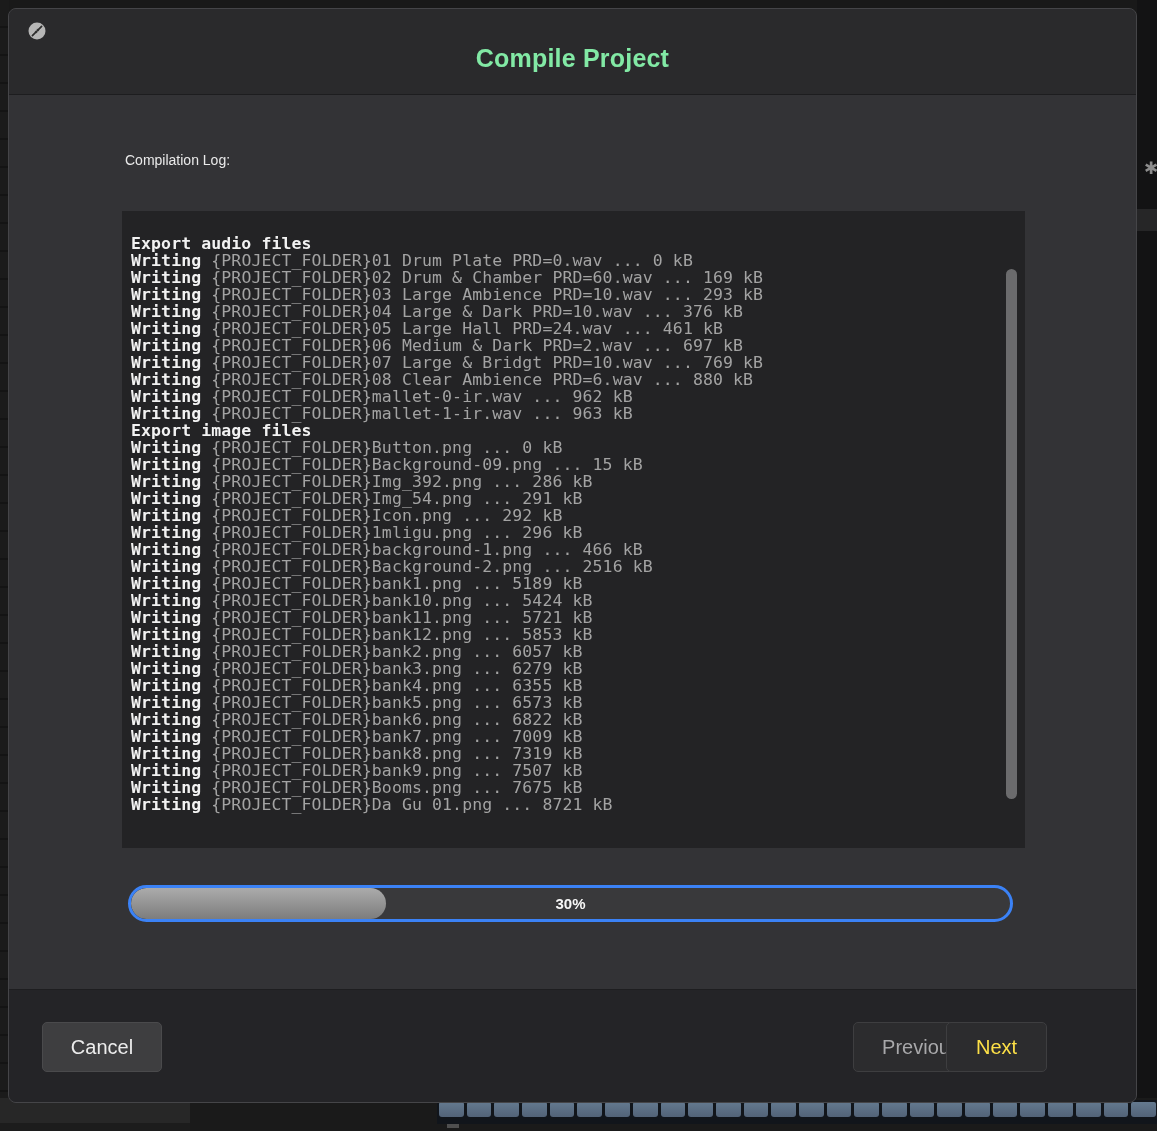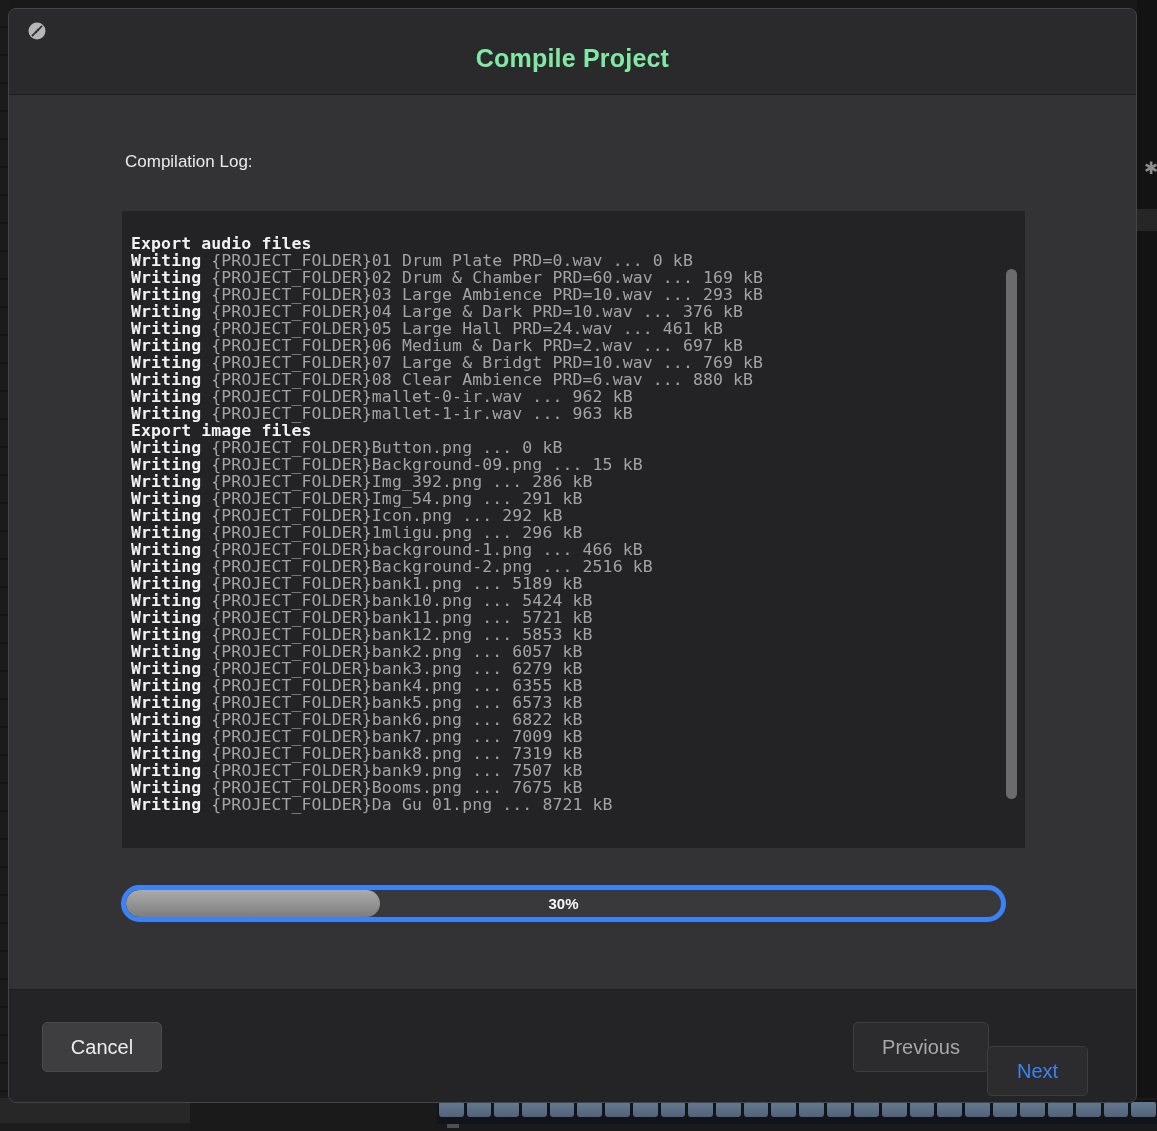--- a/index.html
+++ b/index.html
@@ -32,21 +32,21 @@
     background:#333336;border:1px solid #454548;border-radius:8px;box-sizing:border-box;
     overflow:hidden;
   }
   .dlg-header{
     position:absolute;left:0;top:0;width:100%;height:85px;background:#2a2a2c;
     border-bottom:1px solid #1d1d1f;display:flex;align-items:center;justify-content:center;
   }
   .dlg-title{color:#82e9a5;font-size:25px;font-weight:700;letter-spacing:.2px;margin-top:13px;}
   .collapse-btn{position:absolute;left:19px;top:13px;width:18px;height:18px;cursor:pointer;}
   
-  .log-label{position:absolute;left:116px;top:143px;font-size:17px;color:#eaeaea;}
+  .log-label{position:absolute;left:116px;top:143px;font-size:14px;color:#eaeaea;}
   .copy-btn{
     position:absolute;left:775px;top:138px;width:239px;height:37px;
     background:#3a3a3c;border:1px solid #5a5a5c;border-radius:4px;
     color:#f0f0f0;font-size:18px;font-family:"Liberation Sans",sans-serif;
     display:flex;align-items:center;justify-content:center;cursor:pointer;box-sizing:border-box;
   }
   .log-area{
     position:absolute;left:113px;top:202px;width:903px;height:637px;
     background:#232325;overflow:hidden;
   }
@@ -58,22 +58,22 @@
   .log-line{height:17px;}
   .log-bright{color:#f2f2f2;font-weight:bold;}
   .log-dim{color:#a3a3a3;}
   .log-mid{color:#a3a3a3;}
   .scrollbar-thumb{
     position:absolute;left:884px;top:58px;width:11px;height:530px;
     border-radius:6px;background:#6b6b6d;cursor:pointer;
   }
   
   .progress-track{
-    position:absolute;left:112px;top:876px;width:885px;height:37px;box-sizing:border-box;
-    background:#39393b;border:5px solid #3b82f6;border-radius:19px;overflow:hidden;text-align:center;
+    position:absolute;left:119px;top:876px;width:885px;height:37px;box-sizing:border-box;
+    background:#39393b;border:3px solid #3b82f6;border-radius:19px;overflow:hidden;text-align:center;
   }
   .progress-fill{
     position:absolute;left:0;top:0;height:100%;border-radius:18px;
     background:linear-gradient(180deg,#ababab,#7d7d7d);
   }
   .progress-label{
     position:absolute;left:0;top:0;width:100%;height:100%;
     display:flex;align-items:center;justify-content:center;
     color:#f7f7f7;font-size:15px;font-weight:700;
   }
@@ -82,21 +82,21 @@
     position:absolute;left:0;top:980px;width:100%;height:115px;
     background:#242427;border-top:1px solid #1e1e20;
   }
   .btn{
     position:absolute;top:32px;height:50px;border-radius:5px;box-sizing:border-box;
     display:flex;align-items:center;justify-content:center;
     font-size:20px;font-family:"Liberation Sans",sans-serif;cursor:pointer;
   }
   .btn-cancel{left:33px;width:120px;background:#3e3e40;border:1px solid #4a4a4c;color:#ececec;}
   .btn-prev{left:844px;width:136px;background:#2c2c2e;border:1px solid #3e3e40;color:#a8a8aa;}
-  .btn-next{left:978px;width:101px;background:#2c2c2e;border:1px solid #3e3e40;color:#3b82f6;margin-top:24px;}
+  .btn-next{left:937px;width:101px;background:#2c2c2e;border:1px solid #3e3e40;color:#fde047;}
 </style>
 </head>
 <body>
 
 <div class="bg-left-strip"></div>
 
 <div class="bg-right-strip">
   <div class="bg-right-band"></div>
   <div class="bg-gear">✱</div>
 </div>

